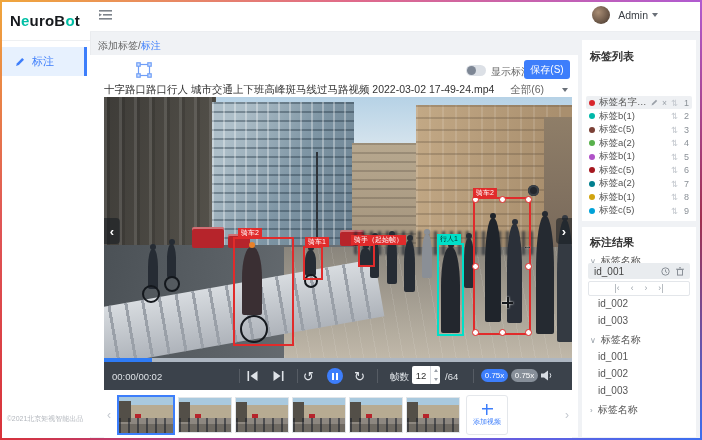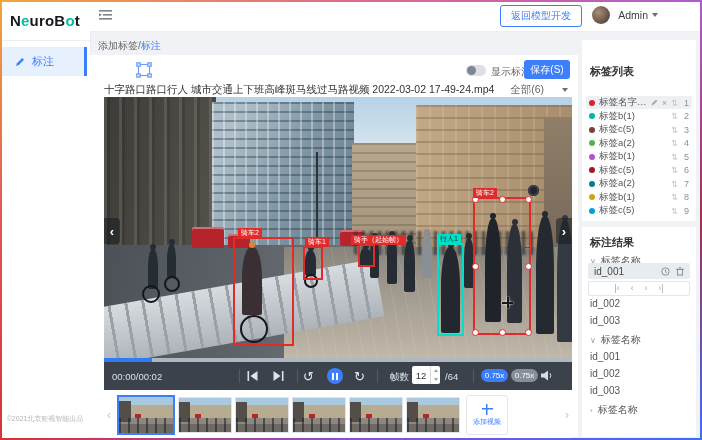--- a/index.html
+++ b/index.html
@@ -127,21 +127,21 @@
       font-size:10px;display:flex;align-items:center;justify-content:center;background:#fff;cursor:pointer;}
   .tag-row{position:absolute;left:4px;width:106px;height:13.4px;display:flex;align-items:center;gap:4px;font-size:9.5px;color:#555;cursor:pointer;padding:0 3px;box-sizing:border-box;}
   .tag-row.sel{background:#eef0f3;border-radius:2px;}
   .dot{width:6px;height:6px;border-radius:50%;flex:none;}
   .tag-name{flex:1;white-space:nowrap;overflow:hidden;text-overflow:ellipsis;}
   .mini-ico{color:#9aa0a8;font-size:8.5px;cursor:pointer;flex:none;}
   .sort-ico{color:#c2c7cd;font-size:8.5px;flex:none;cursor:pointer;}
   .ord{color:#8a9097;font-size:9px;width:7px;text-align:right;flex:none;}
   .grp-head{position:absolute;left:8px;font-size:10px;color:#555;display:flex;align-items:center;gap:5px;cursor:pointer;}
   .grp-caret{color:#98a0a8;font-size:8px;}
-  .id-row{position:absolute;left:8px;font-size:10px;color:#555;cursor:pointer;}
+  .id-row{position:absolute;left:16px;font-size:10px;color:#555;cursor:pointer;}
   .id-sel{position:absolute;left:6px;width:102px;height:16px;background:#e9ecef;border-radius:2px;display:flex;align-items:center;
           font-size:10px;color:#444;padding:0 6px;box-sizing:border-box;gap:6px;cursor:pointer;}
   .id-sel .sp{flex:1;}
   .nav-row{position:absolute;left:6px;width:102px;height:15px;border:1px solid #e3e6ea;border-radius:2px;display:flex;align-items:center;
            justify-content:center;gap:11px;box-sizing:border-box;}
   .nav-ico{color:#9aa1a9;font-size:8.5px;cursor:pointer;line-height:1;}
   svg{display:block;}
 </style>
 </head>
 <body>
@@ -176,21 +176,20 @@
     <span class="hamburger">
       <svg width="14" height="12" viewBox="0 0 14 12">
           <g fill="#7d838b">
             <rect x="0" y="1" width="13" height="1.6"></rect>
             <rect x="4" y="5" width="9" height="1.6"></rect>
             <rect x="0" y="9" width="13" height="1.6"></rect>
             <path d="M0 4.2 L3 5.8 L0 7.4 Z"></path>
           </g>
         </svg>
     </span>
-    <div class="back-btn">返回模型开发</div>
     <div class="avatar"></div>
     <div class="admin">
       <span>Admin</span>
       <span class="caret"></span>
     </div>
   </div>
 
   <div class="abs crumb">
     <span>添加标签</span><span>/</span><span class="cur">标注</span>
   </div>
@@ -357,21 +356,21 @@
         <span class="bus-dot"></span>
       </div>
     <div class="add-card">
       <span class="plus-ico"></span>
       <span class="add-label">添加视频</span>
     </div>
     <span class="fchev" style="margin-left:auto;">›</span>
   </div>
 
   <div class="abs rcard" style="left:582px;top:40px;width:114px;height:181px;">
-    <div class="rtitle abs" style="left:8px;top:24px;">标签列表</div>
+    <div class="rtitle abs" style="left:8px;top:9px;">标签列表</div>
     <div class="tag-row sel" style="top:56px;">
       <span class="dot" style="background: rgb(216, 38, 44);"></span>
       <span class="tag-name">标签名字最长数...</span>
       <span class="mini-ico">
           <svg width="7" height="7" viewBox="0 0 7 7">
             <path d="M0.5 6.5 L1.2 4.6 L5 0.8 L6.2 2 L2.4 5.8 Z" fill="#9aa0a8"></path>
           </svg>
         </span>
       <span class="mini-ico">×</span>
       <span class="sort-ico">⇅</span>

